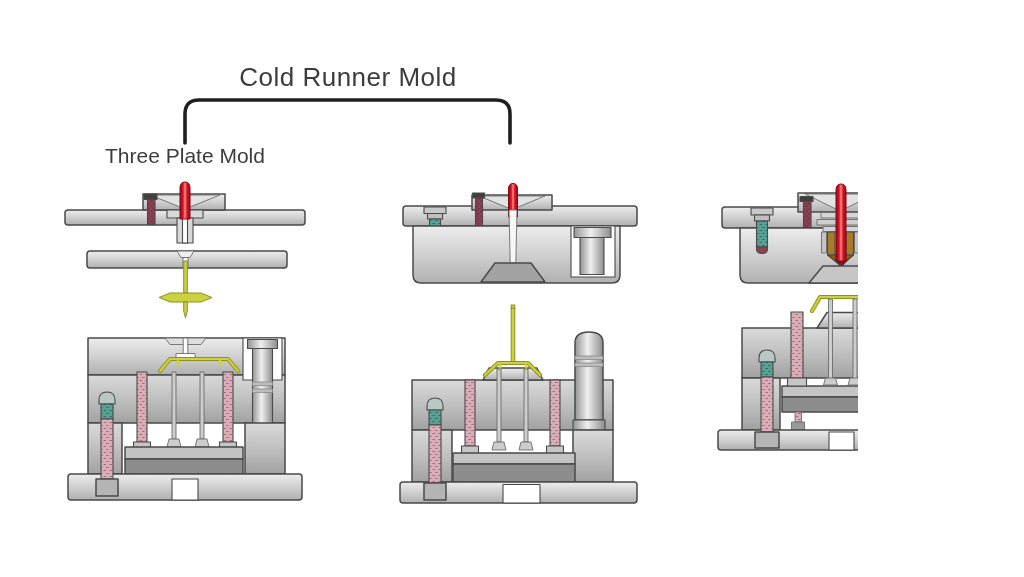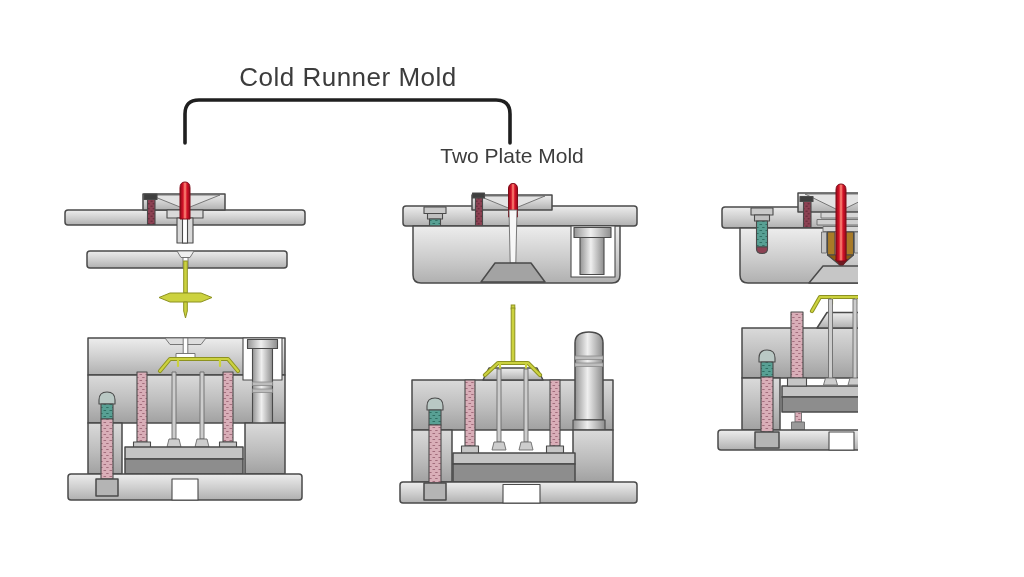--- a/index.html
+++ b/index.html
@@ -70,21 +70,21 @@
       </pattern>
     </defs>
   </svg>
 
   <div class="title">Cold Runner Mold</div>
 
   <svg class="abs" style="left:175px;top:92px" width="350" height="58">
     <path class="bracket-path" d="M10,51 V22 Q10,8 24,8 H321 Q335,8 335,22 V51"></path>
   </svg>
 
-  <div class="mold-label lbl2">Two Plate Mold</div>
+  <div class="mold-label lbl1">Three Plate Mold</div>
 
   <svg class="abs" style="left:55px;top:175px" width="270" height="340" viewBox="0 0 270 340">
     <g>
       <rect class="o" x="10" y="35" width="240" height="15" rx="3" fill="url(#gPlate)"></rect>
       <rect class="o" x="88" y="19" width="82" height="16" fill="url(#gPlate)"></rect>
       <polygon class="o3" points="95,20 130,34 165,20" fill="#e3e3e3"></polygon>
     </g>
     <g>
       <rect class="o2" x="112" y="35" width="36" height="8" fill="#d9d9d9"></rect>
       <rect class="o2" x="122" y="43" width="16" height="25" fill="#d9d9d9"></rect>

